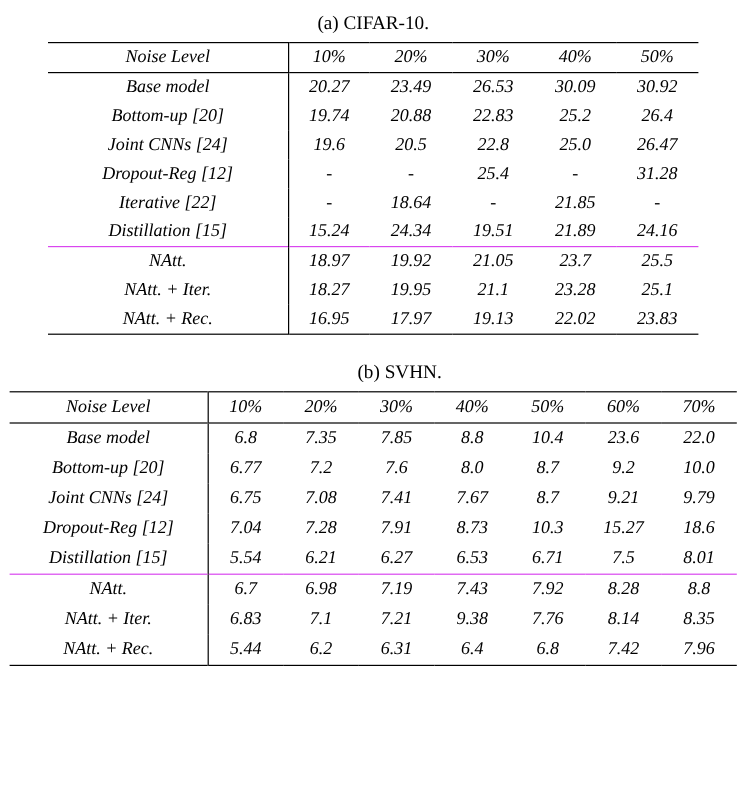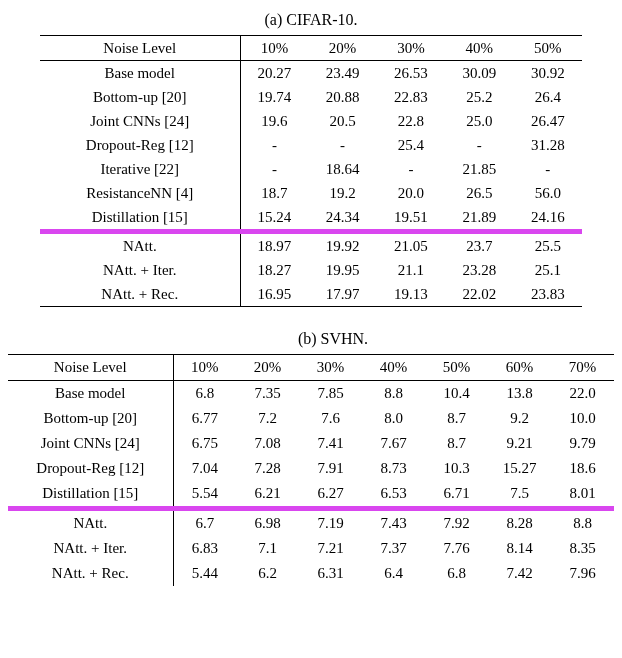--- a/index.html
+++ b/index.html
@@ -27,39 +27,40 @@
     margin-top: 22px;
     margin-left: 44px;
   }
   table.paper-table {
     border-collapse: collapse;
     table-layout: fixed;
     margin: 0 auto;
     font-size: 15px;
     border-top: 1px solid #000;
     border-bottom: 1px solid #000;
+    font-style: italic;
   }
   table.t0 { width: 542px; }
   table.t0 .first-col { width: 200px; }
   table.t1 { width: 606px; }
   table.t1 .first-col { width: 165px; }
 
   th, td {
     font-weight: normal;
     text-align: center;
     padding: 0 4px;
     white-space: nowrap;
     overflow: hidden;
   }
   table.t0 th, table.t0 td { height: 24px; line-height: 24px; }
   table.t1 th, table.t1 td { height: 25px; line-height: 25px; }
 
   thead tr { border-bottom: 1px solid #000; }
   .first-col { border-right: 1px solid #000; }
-  tbody.footer-section { border-top: 5px solid #d946ef; }
+  tbody.footer-section { border-top: 1px solid #d946ef; }
 </style>
 </head>
 <body>
 
 <div class="page">
 
   <section class="table-block">
     <div class="caption">(a) CIFAR-10.</div>
     <table class="paper-table t0">
         <thead>
@@ -105,28 +106,20 @@
             <td>-</td>
             <td>31.28</td>
           </tr>
           <tr>
             <td class="first-col">Iterative [22]</td>
             <td>-</td>
             <td>18.64</td>
             <td>-</td>
             <td>21.85</td>
             <td>-</td>
-          </tr>
-          <tr>
-            <td class="first-col">ResistanceNN [4]</td>
-            <td>18.7</td>
-            <td>19.2</td>
-            <td>20.0</td>
-            <td>26.5</td>
-            <td>56.0</td>
           </tr>
           <tr>
             <td class="first-col">Distillation [15]</td>
             <td>15.24</td>
             <td>24.34</td>
             <td>19.51</td>
             <td>21.89</td>
             <td>24.16</td>
           </tr>
         </tbody>
@@ -175,21 +168,21 @@
           </tr>
         </thead>
         <tbody>
           <tr>
             <td class="first-col">Base model</td>
             <td>6.8</td>
             <td>7.35</td>
             <td>7.85</td>
             <td>8.8</td>
             <td>10.4</td>
-            <td>13.8</td>
+            <td>23.6</td>
             <td>22.0</td>
           </tr>
           <tr>
             <td class="first-col">Bottom-up [20]</td>
             <td>6.77</td>
             <td>7.2</td>
             <td>7.6</td>
             <td>8.0</td>
             <td>8.7</td>
             <td>9.2</td>
@@ -235,21 +228,21 @@
             <td>7.43</td>
             <td>7.92</td>
             <td>8.28</td>
             <td>8.8</td>
           </tr>
           <tr>
             <td class="first-col">NAtt. + Iter.</td>
             <td>6.83</td>
             <td>7.1</td>
             <td>7.21</td>
-            <td>7.37</td>
+            <td>9.38</td>
             <td>7.76</td>
             <td>8.14</td>
             <td>8.35</td>
           </tr>
           <tr>
             <td class="first-col">NAtt. + Rec.</td>
             <td>5.44</td>
             <td>6.2</td>
             <td>6.31</td>
             <td>6.4</td>

